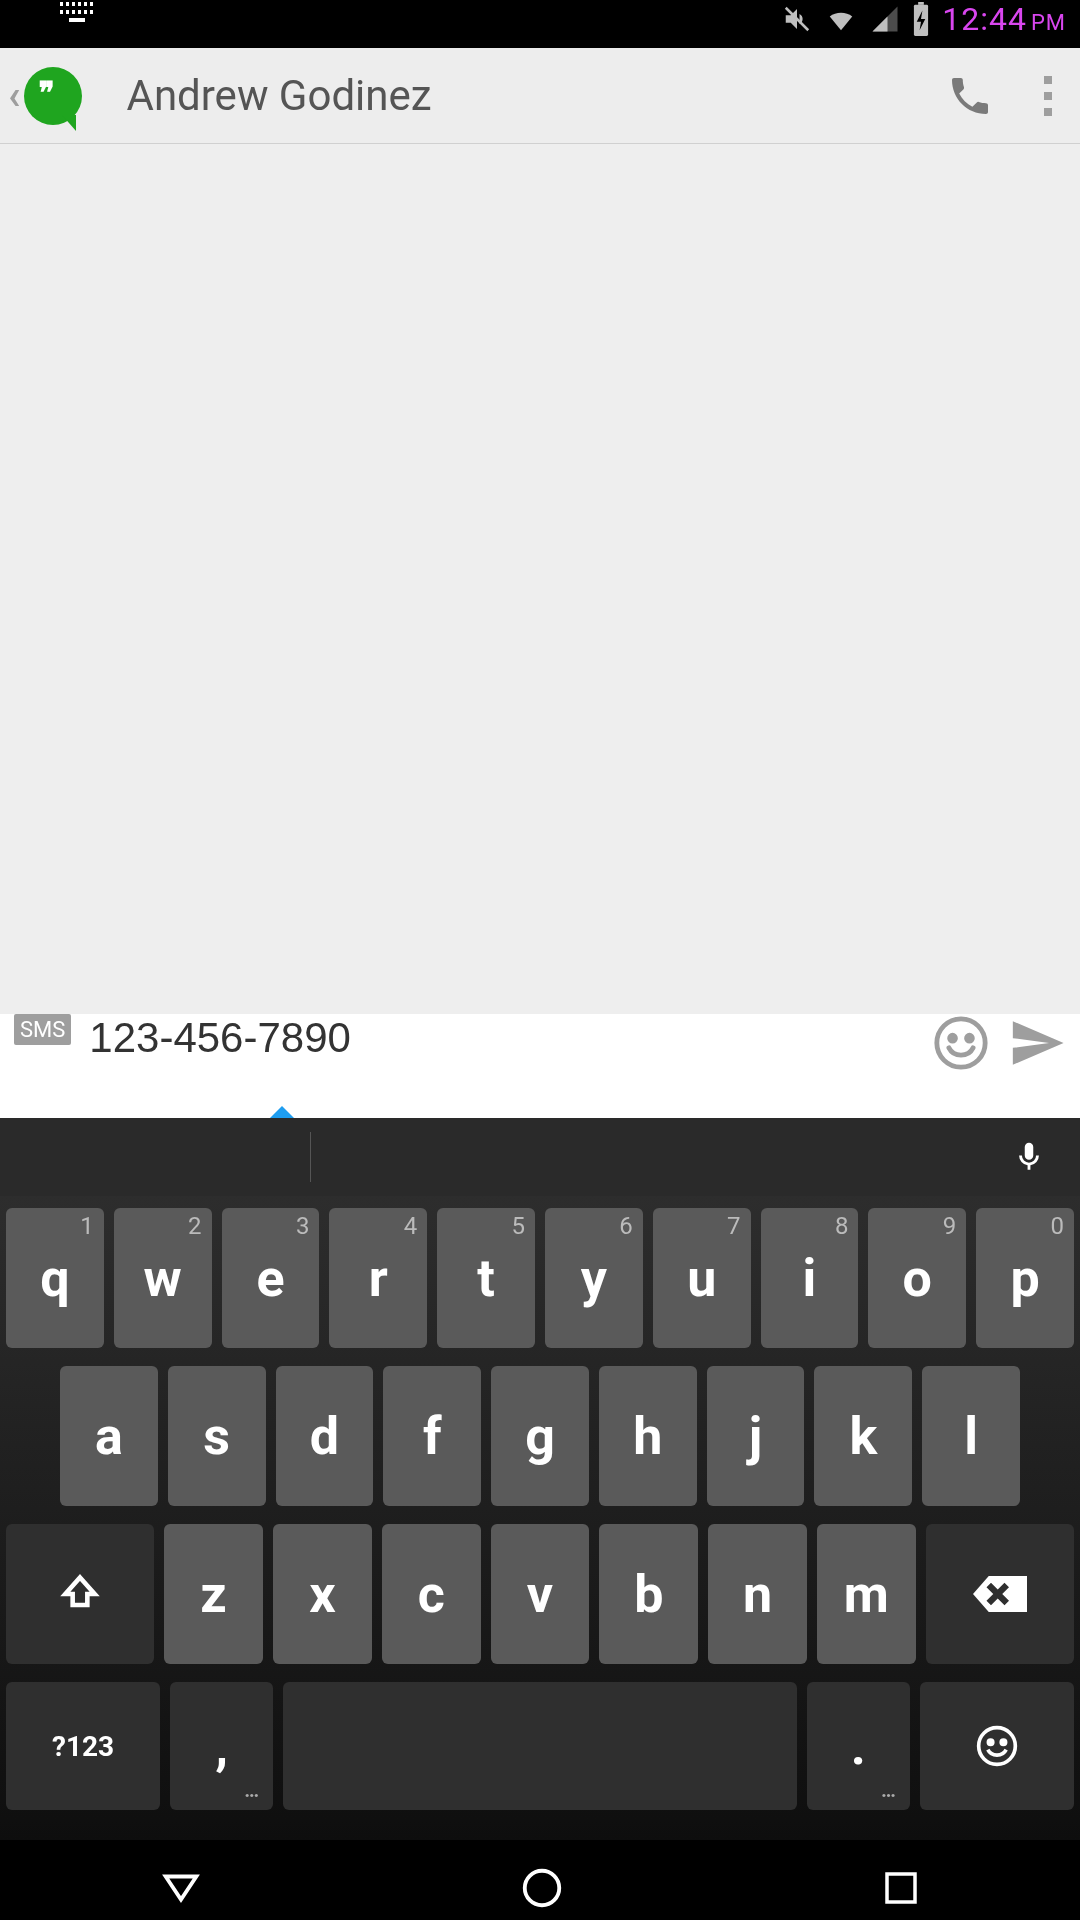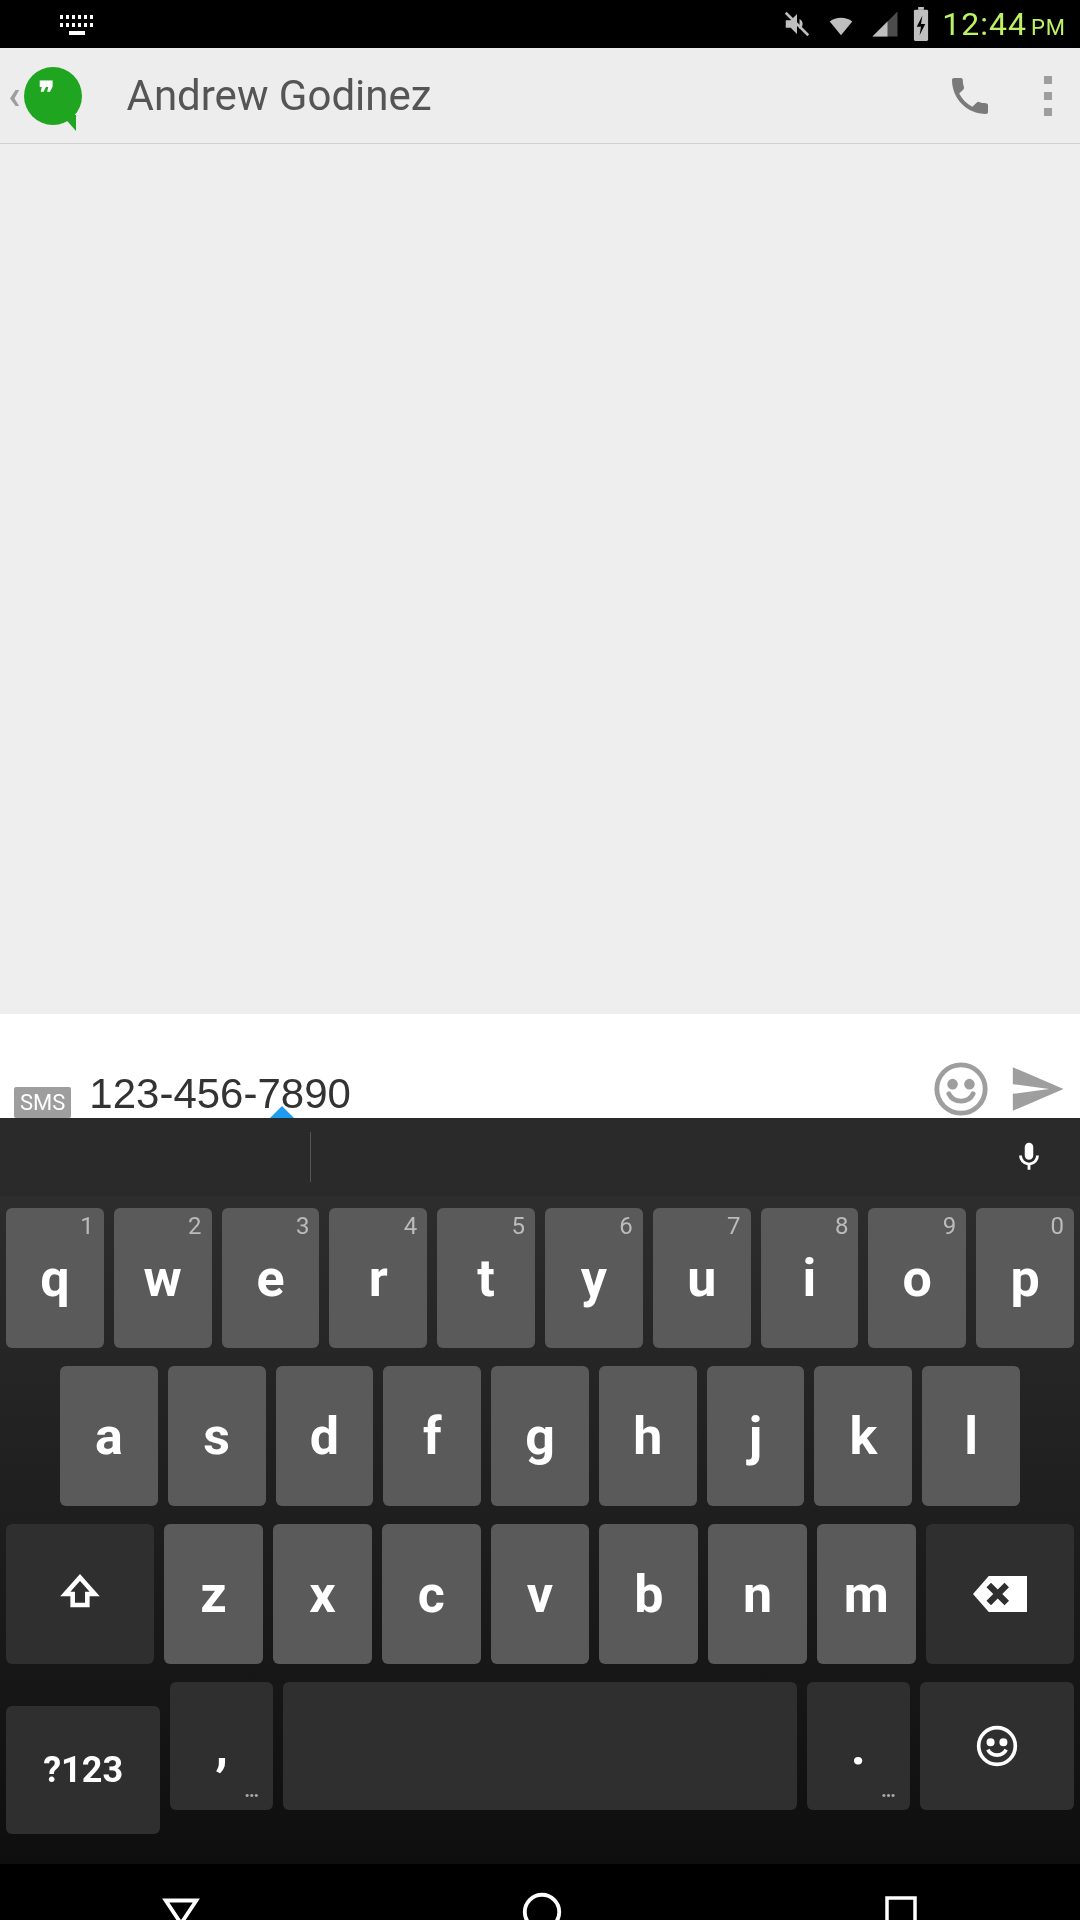--- a/index.html
+++ b/index.html
@@ -9,24 +9,24 @@
       font-family: Roboto, Arial, sans-serif;
       background: #000;
       overflow: hidden;
       position: relative;
     }
     
     .status-bar {
       height: 48px;
       background: #000;
       display: flex;
-      align-items: center;
+      align-items: flex-start;
       justify-content: space-between;
       padding: 0 14px;
-      color: #bef264;
+      color: #d946ef;
       margin-left: 46px;
     }
     .status-left { display: flex; align-items: center; }
     .status-right { display: flex; align-items: center; gap: 10px; }
     .keyboard-notif-icon {
       width: 34px; height: 22px;
       background:
         repeating-linear-gradient(90deg,#fff 0 3px,transparent 3px 6px),
         repeating-linear-gradient(90deg,#fff 0 3px,transparent 3px 6px);
       background-size: 34px 4px, 34px 4px;
@@ -69,21 +69,21 @@
     
     .conversation {
       height: 870px;
       background: #eeeeee;
     }
     
     .compose {
       height: 104px;
       background:#fff;
       display:flex;
-      align-items:flex-end;
+      align-items:flex-start;
       padding:0 14px;
       gap:18px;
       position:relative;
     }
     .sms-badge{
       background:#9e9e9e;color:#fff;font-size:22px;padding:3px 6px;border-radius:2px;
     }
     .compose-input{
       flex:1;border:none;outline:none;font-size:42px;color:#333;
     }
@@ -260,21 +260,21 @@
       <div class="key">b</div>
       <div class="key">n</div>
       <div class="key">m</div>
       <div class="key dark wide">
         <svg width="54" height="40" viewBox="0 0 24 16" fill="#fff">
           <path d="M7 0L0 8l7 8h17V0H7zm9 11l-2 2-3-3-3 3-2-2 3-3-3-3 2-2 3 3 3-3 2 2-3 3 3 3z" fill="#fff"></path>
         </svg>
       </div>
     </div>
   <div class="krow bottom">
-    <div class="key dark wide" style="font-size:36px;margin-top:24px;">?123</div>
+    <div class="key dark wide" style="font-size:28px;">?123</div>
     <div class="key dark">
         <span>,</span>
         <span class="dots">…</span>
       </div>
     <div class="key dark space"></div>
     <div class="key dark">
         <span>.</span>
         <span class="dots">…</span>
       </div>
     <div class="key dark wide">

